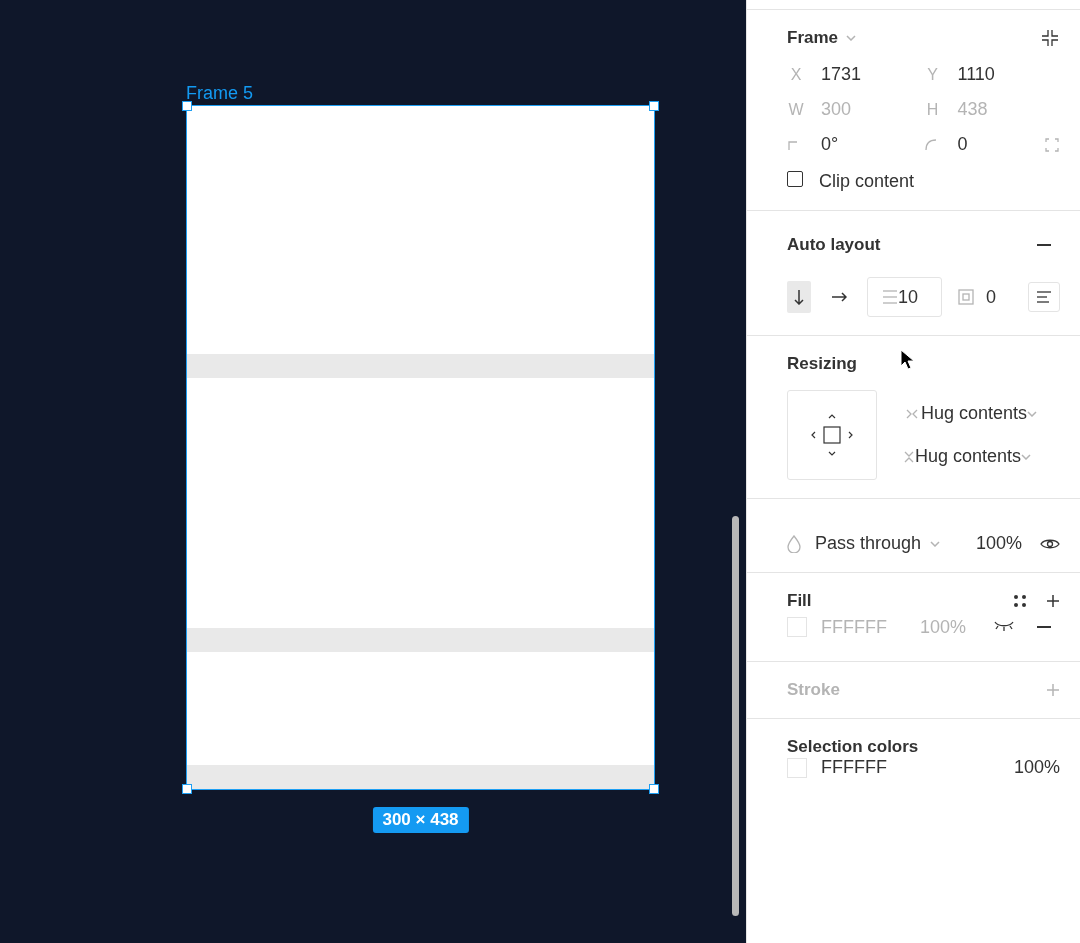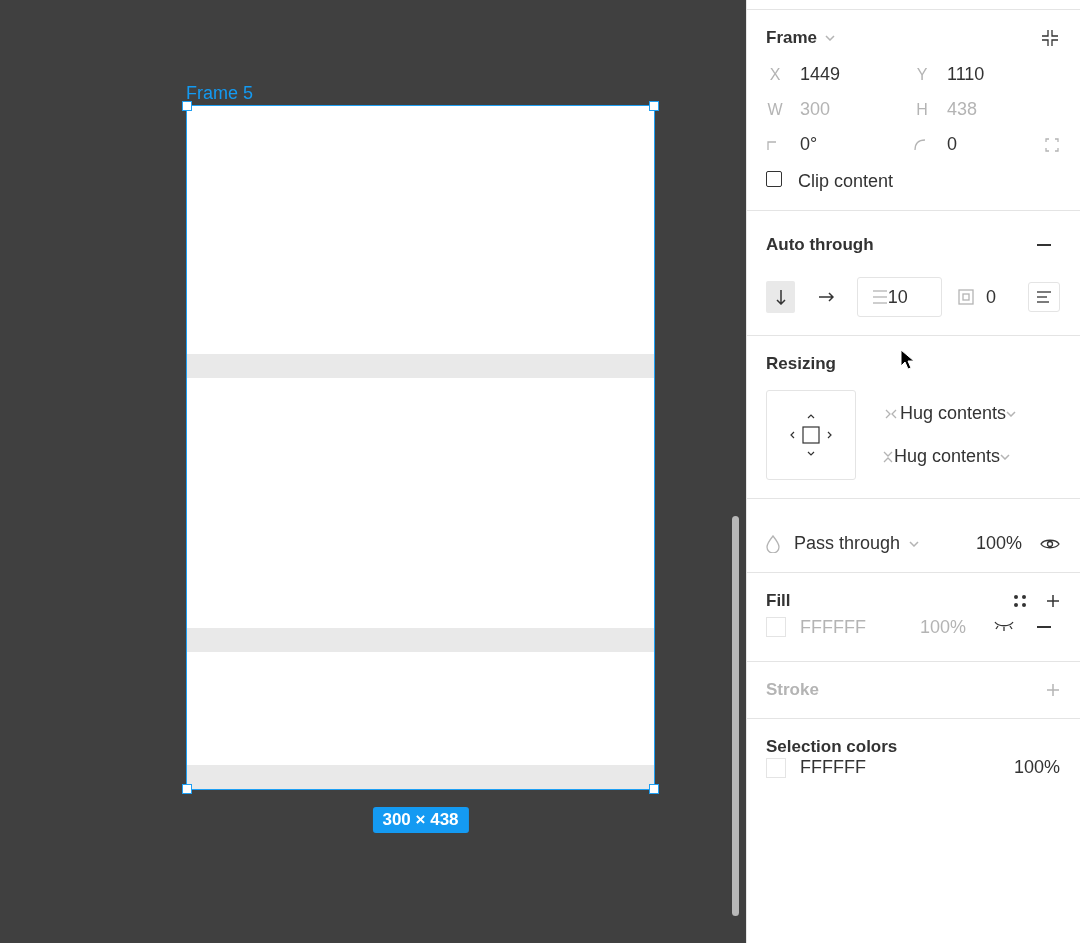--- a/index.html
+++ b/index.html
@@ -1,18 +1,18 @@
 <!DOCTYPE html>
 <html><head>
 <meta charset="utf-8">
 <style>
   * { box-sizing: border-box; margin: 0; padding: 0; }
   html, body { width: 1080px; height: 943px; font-family: -apple-system, "Helvetica Neue", Arial, sans-serif; font-size: 16px; color: #333; background: #fff; overflow: hidden; }
   body { display: flex; }
-  .canvas { position: relative; width: 823px; height: 943px; background: #404040; }
+  .canvas { position: relative; width: 823px; height: 943px; background: #0f172a; }
   .panel  { position: relative; width: 334px; height: 943px; background: #fff; border-left: 1px solid #E4E4E4; }
 
   
   .frame-label { position: absolute; left: 186px; top: 83px; color: #139AF2; font-size: 18px; }
   .frame-wrap  { position: absolute; left: 186px; top: 105px; }
   .frame-box   { position: relative; width: 469px; height: 685px; border: 1.5px solid #1E9FF3; background: #fff; }
   .stripe { position: absolute; left: 0; right: 0; height: 24px; background: #E9E9E9; }
   .stripe.s1 { top: 248px; }
   .stripe.s2 { top: 522px; }
   .stripe.s3 { bottom: 0; }
@@ -23,21 +23,21 @@
   .h-br { right: -5px; bottom: -5px; }
   .dim-badge { position: absolute; left: 50%; transform: translateX(-50%); top: 702px; background: #149AF2; color: #fff; font-size: 17px; font-weight: 600; padding: 3px 10px; border-radius: 3px; }
 
   
   .scrollbar { position: absolute; left: 732px; top: 516px; width: 7px; height: 400px; background: #B8B8B8; border-radius: 4px; }
 
   
   .cursor { position: absolute; left: 900px; top: 349px; z-index: 50; pointer-events: none; }
 
   
-  .section { border-bottom: 1px solid #E4E4E4; padding: 18px 20px 18px 19px; }
+  .section { border-bottom: 1px solid #E4E4E4; padding: 18px 20px 18px 40px; }
   .section.no-border { border-bottom: none; }
   .sec-title { font-weight: 600; color: #333; font-size: 17px; }
   .sec-header { display: flex; align-items: center; justify-content: space-between; }
   .muted { color: #B4B4B4; }
 
   .row { display: flex; align-items: center; }
   .prop-grid { display: grid; grid-template-columns: 1fr 1fr; row-gap: 14px; margin-top: 16px; }
   .prop { display: flex; align-items: center; gap: 16px; font-size: 18px; }
   .prop .lab { color: #B4B4B4; width: 18px; text-align: center; font-size: 16px; }
   .prop .v   { color: #333; }
@@ -102,21 +102,21 @@
           <path d="M2 8 L8 8 L8 2"></path>
             <path d="M18 8 L12 8 L12 2"></path>
           <path d="M2 12 L8 12 L8 18"></path>
             <path d="M18 12 L12 12 L12 18"></path>
         </svg>
       </span>
     </div>
     <div class="prop-grid">
       <div class="prop">
           <span class="lab">X</span>
-          <span class="v">1449</span>
+          <span class="v">1731</span>
         </div>
       <div class="prop">
           <span class="lab">Y</span>
           <span class="v">1110</span>
         </div>
       <div class="prop">
           <span class="lab">W</span>
           <span class="v dim">300</span>
         </div>
       <div class="prop">
@@ -151,21 +151,21 @@
       </div>
     </div>
     <div class="checkbox">
       <div class="checkbox-box"></div>
       <span style="font-size:18px;">Clip content</span>
     </div>
   </div>
 
   <div class="section">
     <div class="sec-header">
-      <span class="sec-title">Auto through</span>
+      <span class="sec-title">Auto layout</span>
       <span class="icon-btn">
           <div class="minus"></div>
         </span>
     </div>
     <div class="al-row">
       <div class="icon-btn active">
         <svg width="12" height="16" viewBox="0 0 12 16">
             <path d="M6 1 L6 15 M2 11 L6 15 L10 11" fill="none" stroke="#333" stroke-width="1.5"></path>
           </svg>
       </div>

